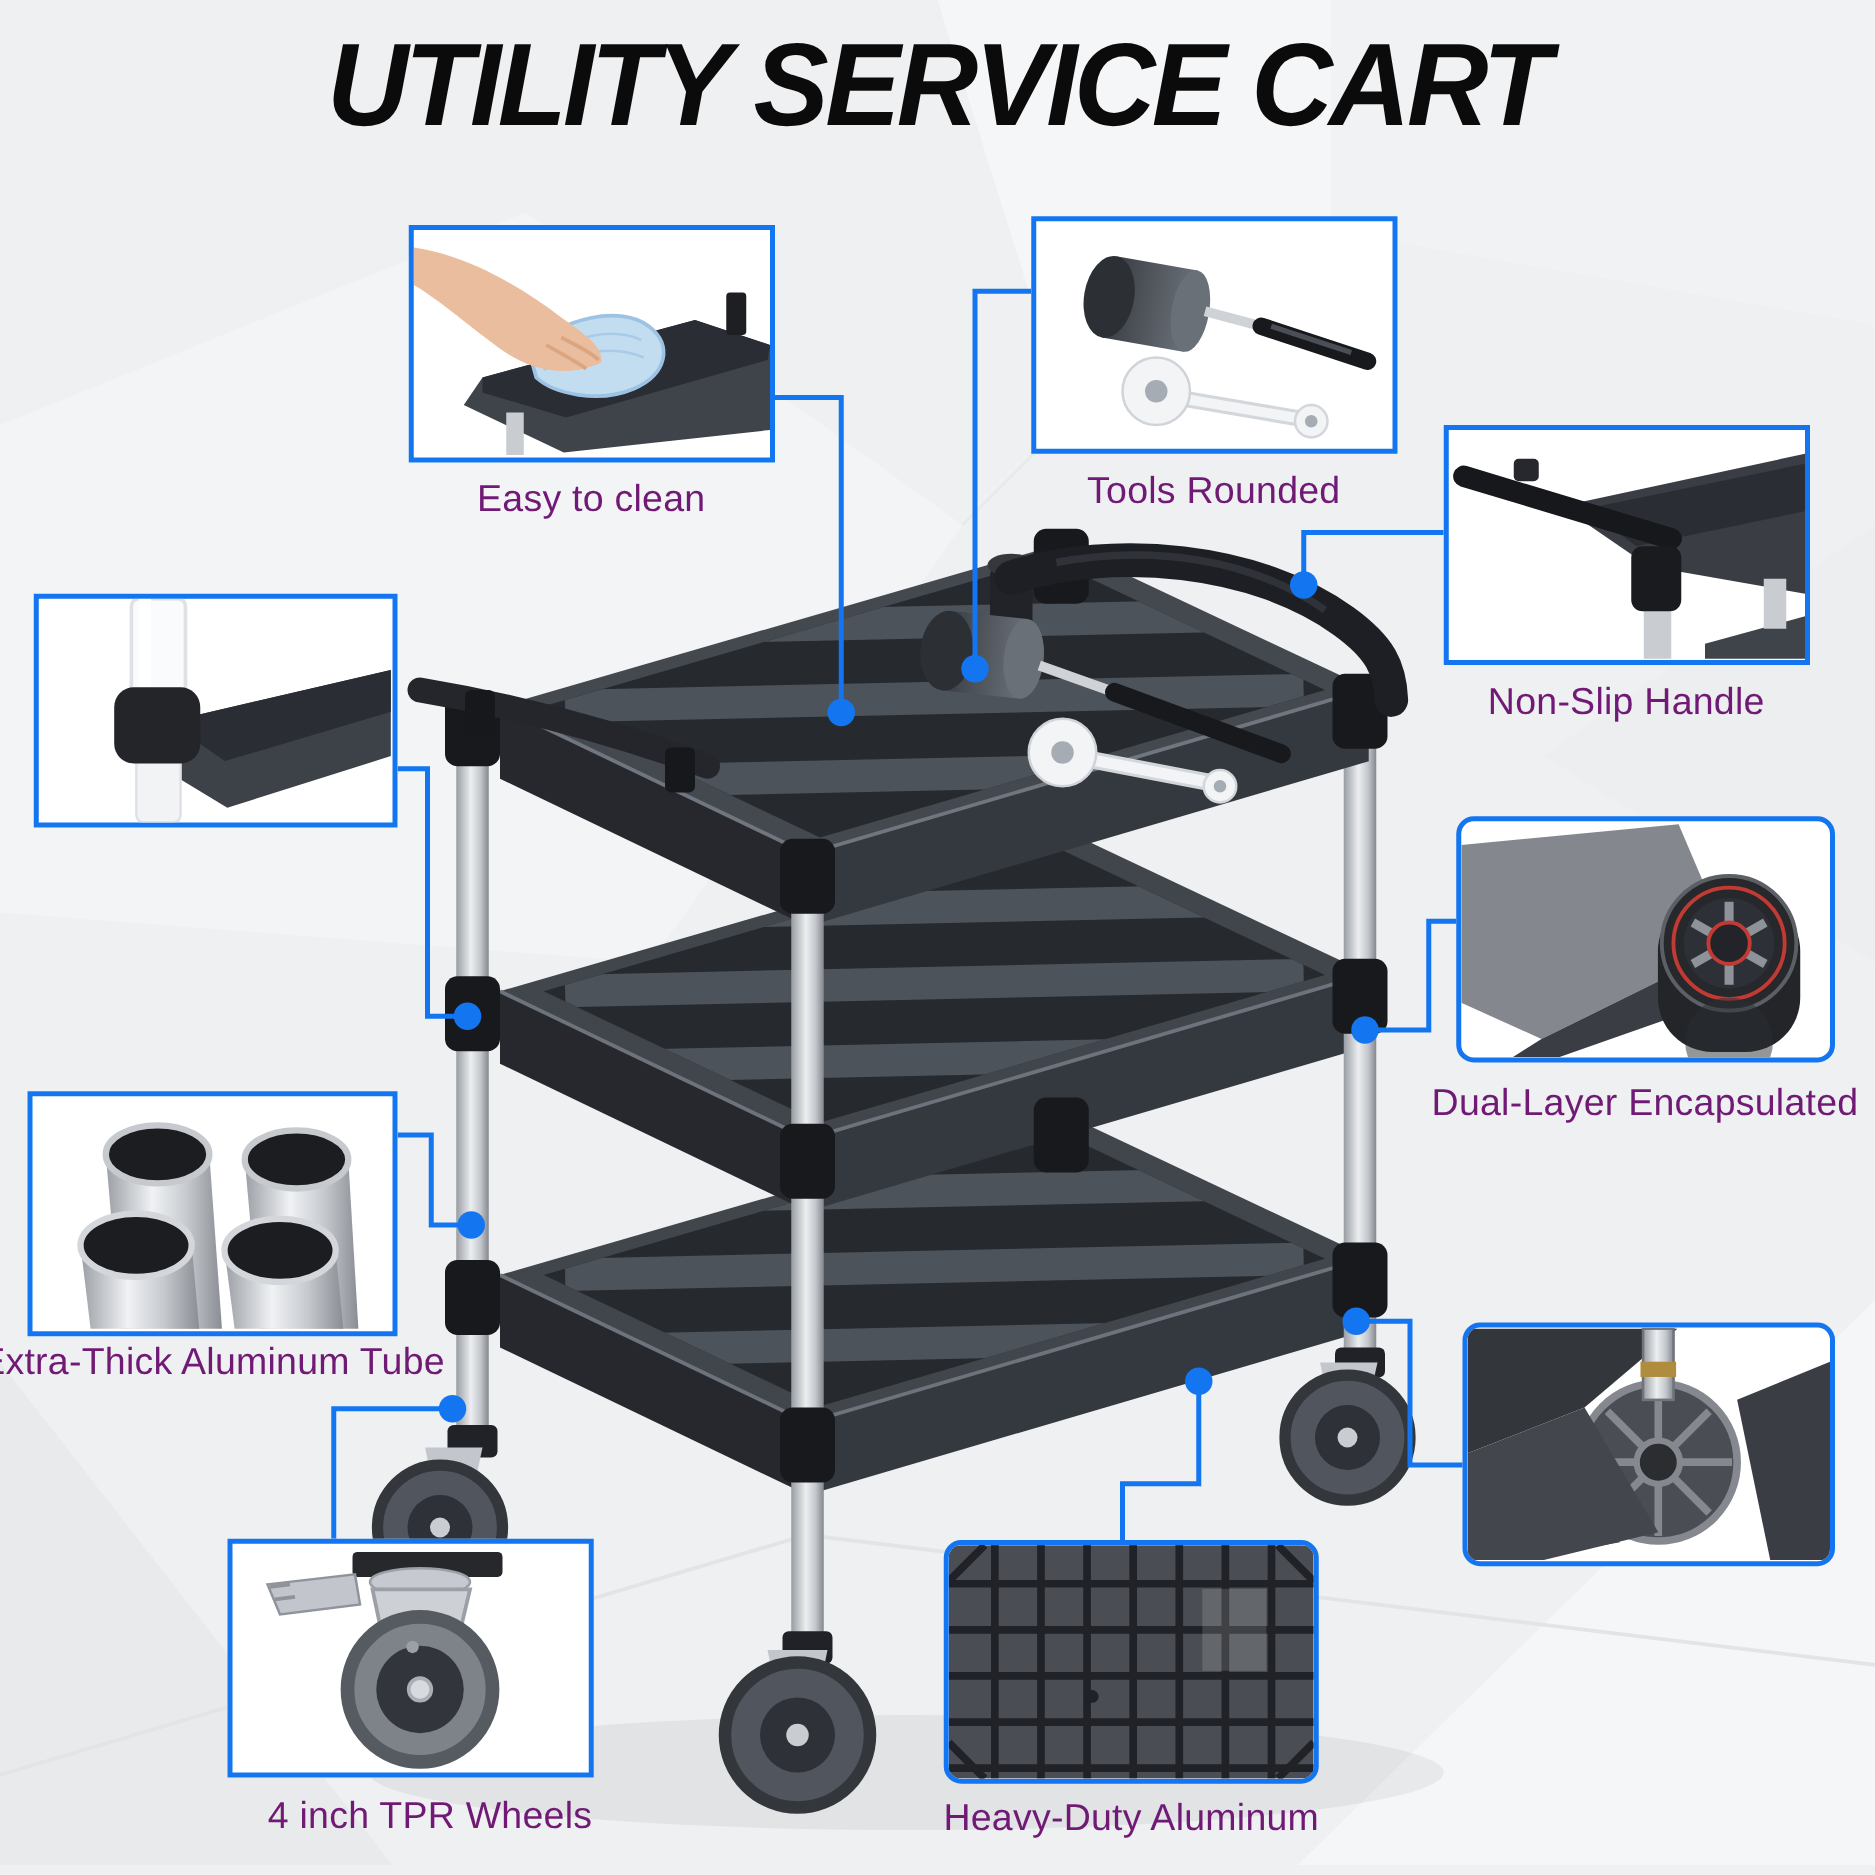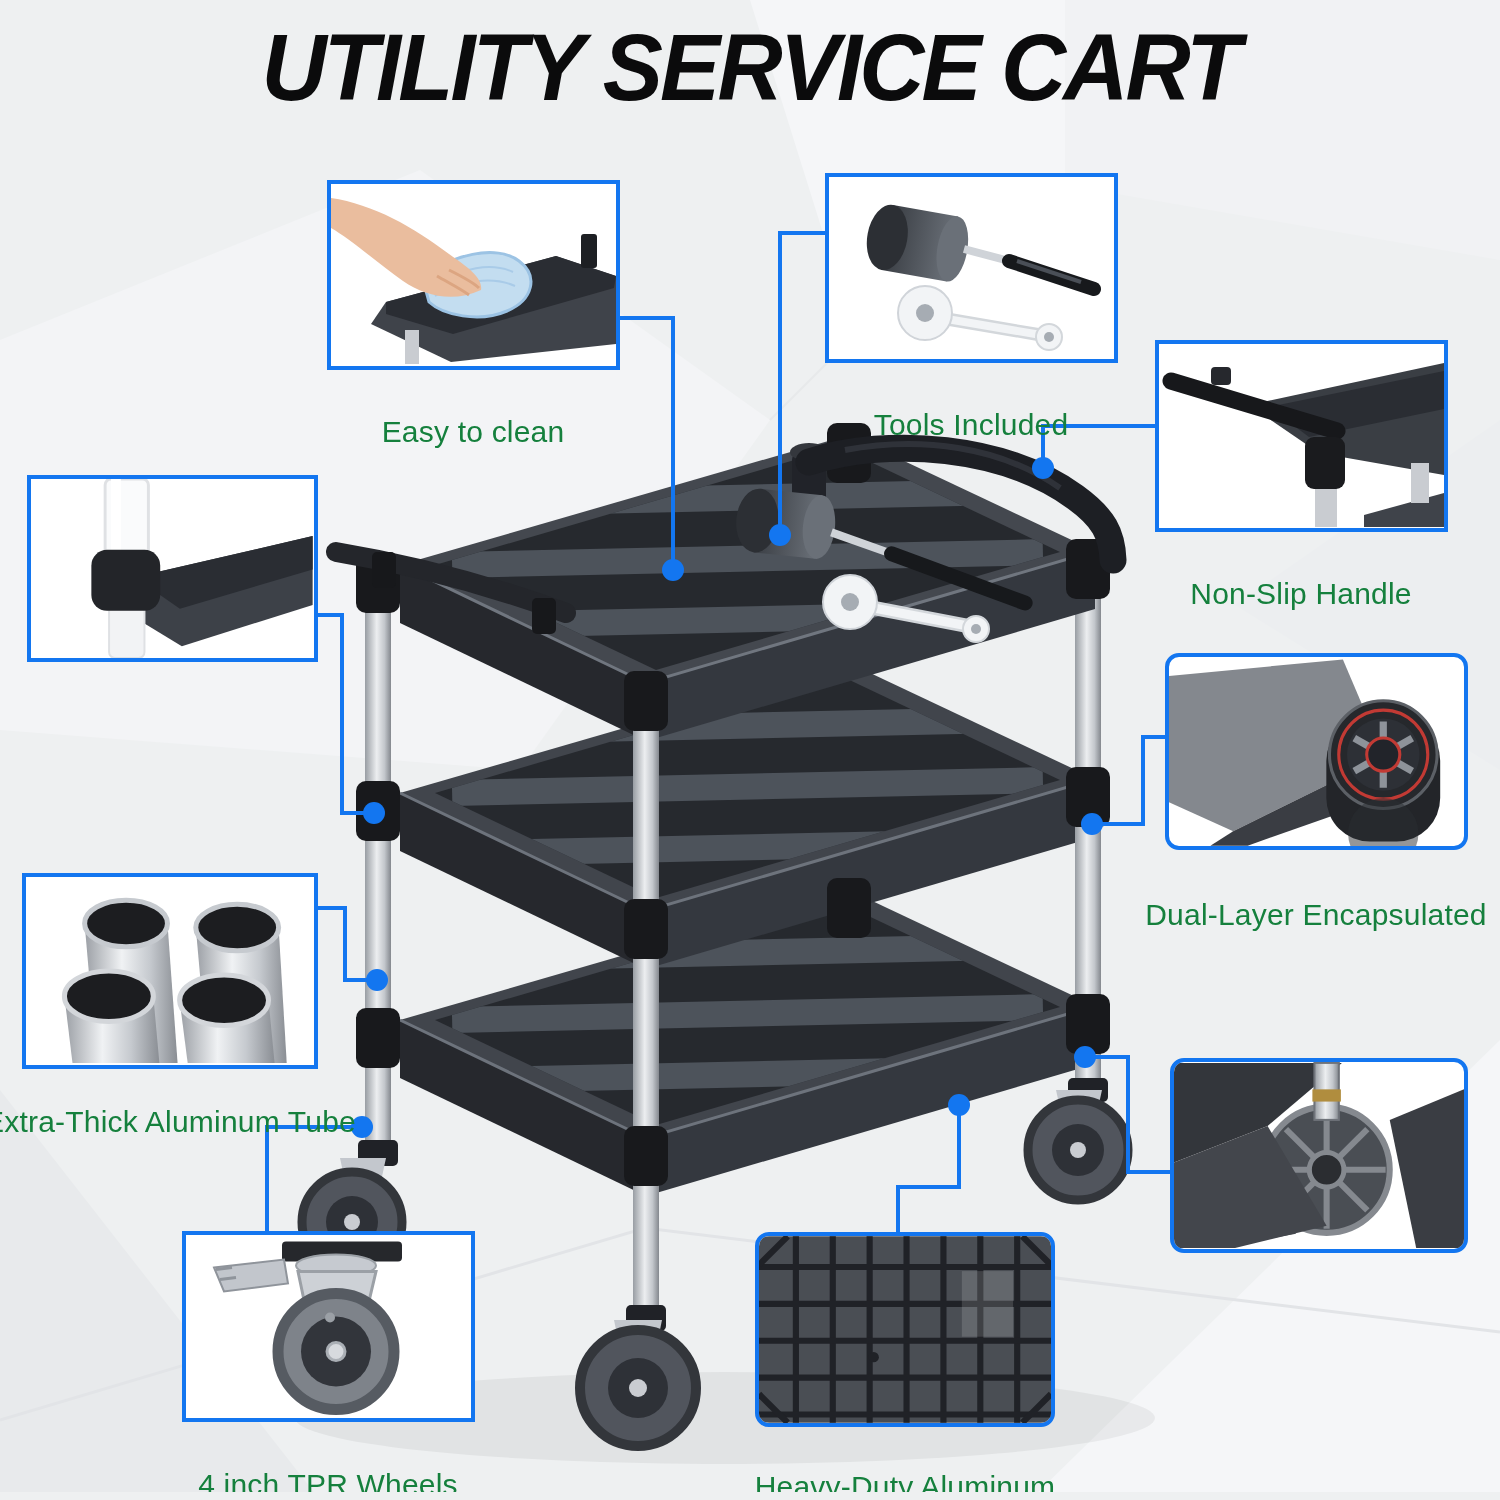--- a/index.html
+++ b/index.html
@@ -8,21 +8,21 @@
   svg{display:block;}
   .layer{position:absolute;left:0;top:0;pointer-events:none;}
   #page-title{position:absolute;top:14px;left:50%;transform:translateX(-50%) scaleX(.96);
     margin:0;font-size:94px;font-weight:bold;font-style:italic;letter-spacing:-3px;
     color:var(--title,#0b0b0c);white-space:nowrap;}
   .callout{position:absolute;background:#fff;border:4px solid var(--accent,#1376f0);
     box-sizing:border-box;overflow:hidden;}
   .callout.rounded{border-radius:14px;}
   .callout svg{width:100%;height:100%;}
   .feature-label{position:absolute;transform:translateX(-50%);white-space:nowrap;
-    font-size:30px;color:#15803d;letter-spacing:.2px;margin-top:32px;}
+    font-size:30px;color:#701a75;letter-spacing:.2px;}
   .connector{stroke:var(--accent,#1376f0);stroke-width:4;fill:none;}
   .dot{fill:var(--accent,#1376f0);}
 </style>
 </head>
 <body>
 
 <div id="stage">
 
   <svg class="layer" width="1500" height="1500" viewBox="0 0 1500 1500">
     <defs>
@@ -222,21 +222,21 @@
       <line x1="180" y1="84" x2="265" y2="112" stroke="#17191c" stroke-width="14" stroke-linecap="round"></line>
       <line x1="188" y1="84" x2="252" y2="105" stroke="#4a4f57" stroke-width="4"></line>
       <line x1="118" y1="142" x2="212" y2="158" stroke="#d3d7db" stroke-width="13"></line>
       <line x1="118" y1="142" x2="212" y2="158" stroke="#f2f4f6" stroke-width="8"></line>
       <circle cx="96" cy="136" r="27" fill="#f2f4f6" stroke="#d0d4d9" stroke-width="2"></circle>
       <circle cx="96" cy="136" r="9" fill="#a6acb3"></circle>
       <circle cx="220" cy="160" r="13" fill="#f2f4f6" stroke="#d3d7db" stroke-width="2"></circle>
       <circle cx="220" cy="160" r="5" fill="#a6acb3"></circle>
     </svg>
   </div>
-  <div class="feature-label" style="left:971px;top:376px;">Tools Included</div>
+  <div class="feature-label" style="left:971px;top:376px;">Tools Rounded</div>
 
   <div class="callout" style="left:1155px;top:340px;width:293px;height:192px;">
     <svg viewBox="0 0 285 182">
       <path d="M90,60 L285,18 L285,130 L160,108 Z" fill="#3a3e44"></path>
       <path d="M110,62 L285,26 L285,64 L150,92 Z" fill="#2a2d33"></path>
       <line x1="12" y1="36" x2="178" y2="86" stroke="#17181b" stroke-width="17" stroke-linecap="round"></line>
       <rect x="52" y="22" width="20" height="18" rx="4" fill="#26282d"></rect>
       <rect x="156" y="118" width="22" height="64" fill="#c9ccd1"></rect>
       <rect x="146" y="92" width="40" height="52" rx="9" fill="#1a1b1e"></rect>
       <path d="M205,170 L285,148 L285,182 L205,182 Z" fill="#3f434a"></path>
@@ -330,21 +330,21 @@
       <ellipse cx="150" cy="30" rx="40" ry="11" fill="#c6cad0" stroke="#9ba0a6" stroke-width="2"></ellipse>
       <path d="M28,32 L98,24 L102,48 L38,56 Z" fill="#c2c6cc" stroke="#8f949b" stroke-width="2"></path>
       <path d="M30,34 L46,32 M34,44 L50,42" stroke="#8f949b" stroke-width="3"></path>
       <path d="M112,36 L190,36 L172,112 L128,112 Z" fill="#cdd1d6" stroke="#9ba0a6" stroke-width="3"></path>
       <circle cx="150" cy="116" r="58" fill="#7e838a" stroke="#565b62" stroke-width="11"></circle>
       <circle cx="150" cy="116" r="35" fill="#32353b"></circle>
       <circle cx="150" cy="116" r="9" fill="#d7dade" stroke="#aaafb5" stroke-width="3"></circle>
       <circle cx="144" cy="82" r="5" fill="#9ba0a6"></circle>
     </svg>
   </div>
-  <div class="feature-label" style="left:328px;top:1436px;">4 inch TPR Wheels</div>
+  <div class="feature-label" style="left:344px;top:1436px;">4 inch TPR Wheels</div>
 
   <div class="callout rounded" style="left:755px;top:1232px;width:300px;height:195px;">
     <svg viewBox="0 0 285 182">
       <rect x="0" y="0" width="285" height="182" fill="#4a4e54"></rect>
       <g stroke="#202227" stroke-width="6">
         <line x1="36" y1="0" x2="36" y2="182"></line>
           <line x1="72" y1="0" x2="72" y2="182"></line>
         <line x1="108" y1="0" x2="108" y2="182"></line>
           <line x1="144" y1="0" x2="144" y2="182"></line>
         <line x1="180" y1="0" x2="180" y2="182"></line>

